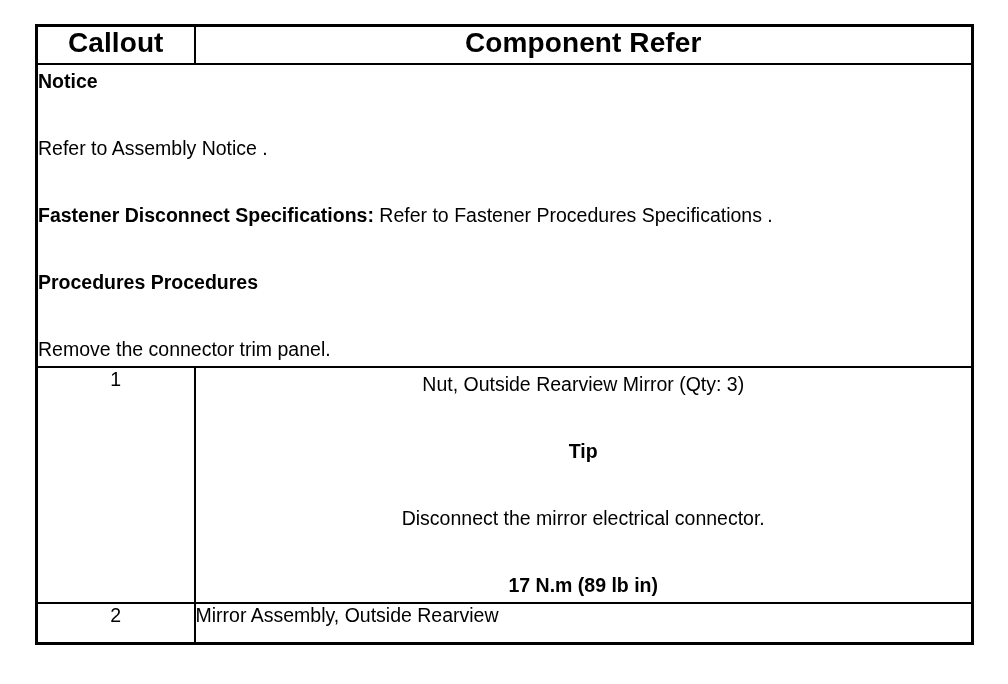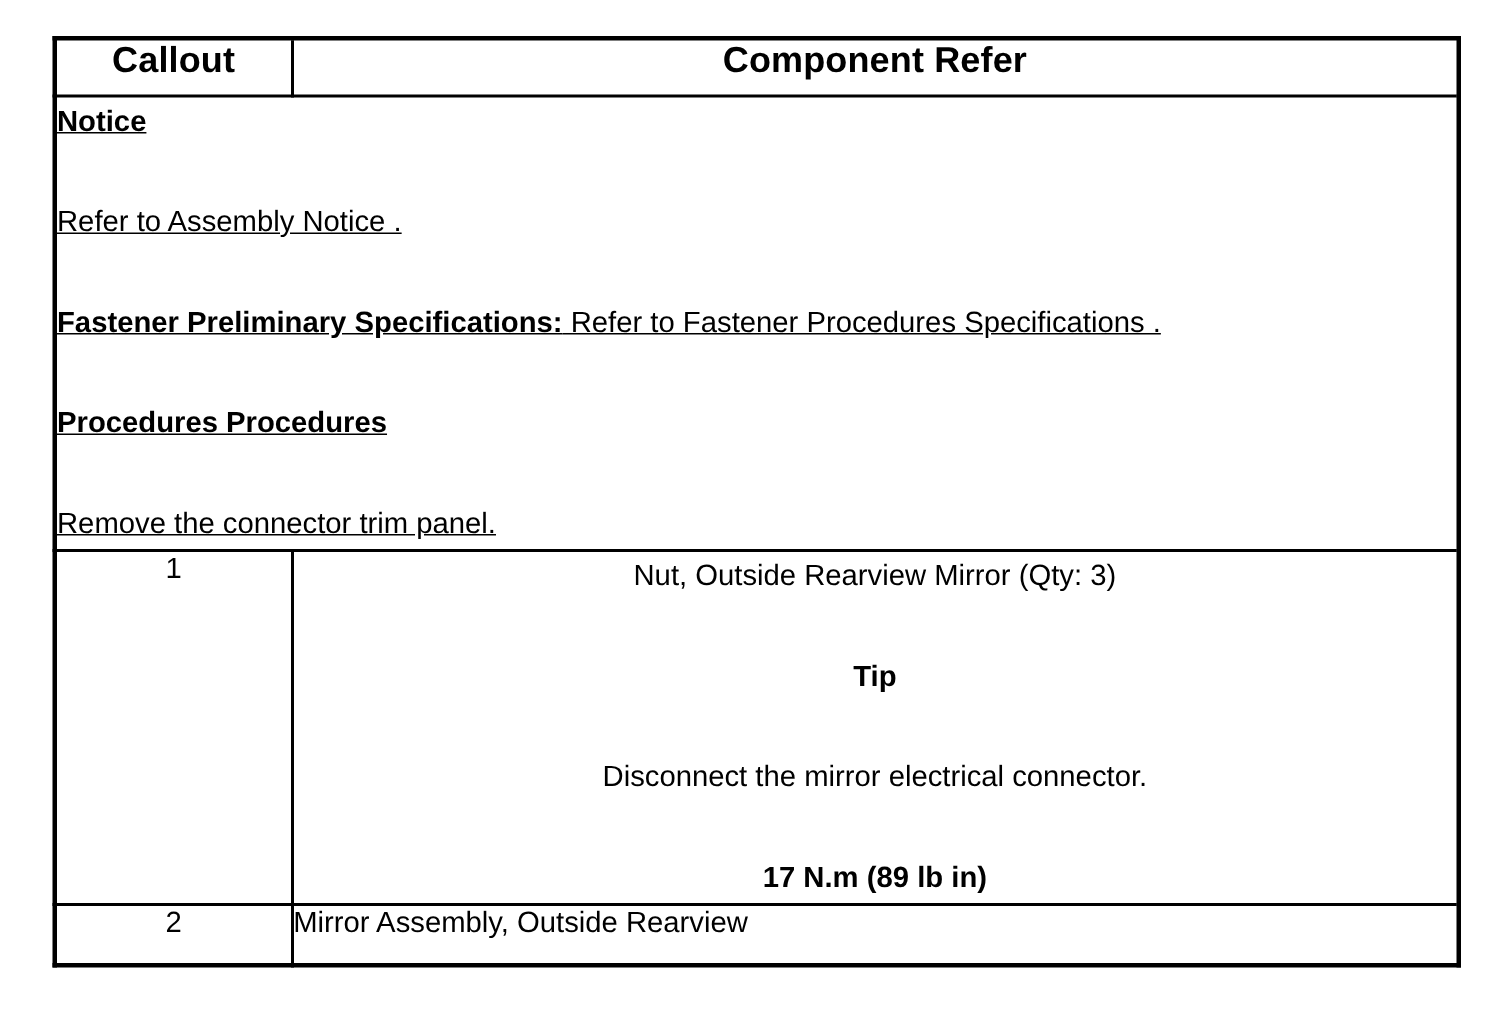--- a/index.html
+++ b/index.html
@@ -43,30 +43,29 @@
   }
 
   col.col-callout { width: 158px; }
   col.col-name    { width: 778px; }
 
   
   .hdr-cell {
     height: 36px;
     text-align: center;
     vertical-align: middle;
-    font-size: 24px;
+    font-size: 28px;
     font-weight: bold;
     letter-spacing: 0.1px;
     margin-top: 32px;
   }
 
   
   .notice-cell {
     padding: 6px 6px 10px 6px;
-    text-decoration: underline;
   }
   .notice-block {
     font-size: 19.5px;
     line-height: 1.0;
   }
   .notice-block p {
     margin: 0 0 0 0;
     padding: 0;
     white-space: nowrap;
   }
@@ -139,21 +138,21 @@
               <span class="b">Notice</span>
             </p>
             <div class="para-gap"></div>
 
             <p class="para">
               <span class="n">Refer to Assembly Notice .</span>
             </p>
             <div class="para-gap"></div>
 
             <p class="para">
-              <span class="b">Fastener Preliminary Specifications:</span><span class="n"> Refer to Fastener Procedures Specifications .</span>
+              <span class="b">Fastener Disconnect Specifications:</span><span class="n"> Refer to Fastener Procedures Specifications .</span>
             </p>
             <div class="para-gap"></div>
 
             <p class="para">
               <span class="b">Procedures Procedures</span>
             </p>
             <div class="para-gap"></div>
 
             <p class="para">
               <span class="n">Remove the connector trim panel.</span>

